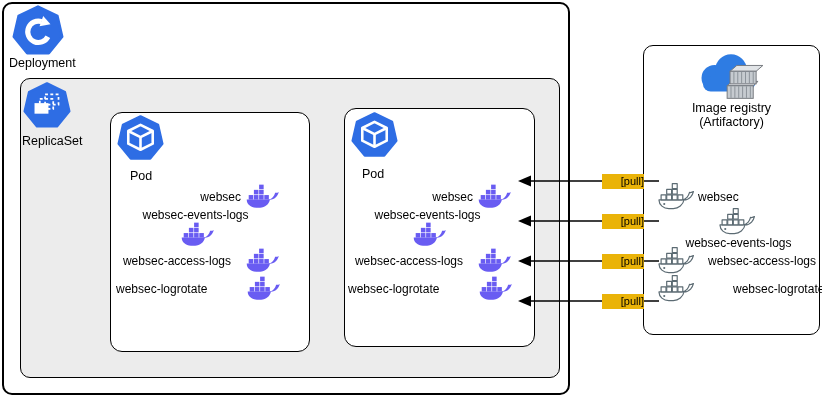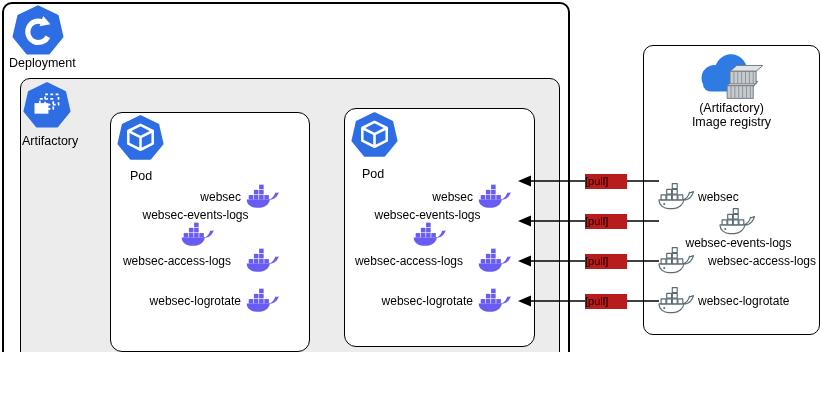--- a/index.html
+++ b/index.html
@@ -1,17 +1,17 @@
 <!DOCTYPE html>
 <html><head>
 <meta charset="utf-8">
 <style>
   * { margin:0; padding:0; box-sizing:border-box; }
   body { background:#fff; font-family:"Liberation Sans", sans-serif; color:#000; }
-  .canvas { position:relative; width:822px; height:352px; background:#fff; overflow:hidden; }
+  .canvas { position:relative; width:822px; height:401px; background:#fff; overflow:hidden; }
 
   
   .node { position:absolute; background:#fff; border:1.7px solid #000; border-radius:10px; }
   .deployment-box { left:2px; top:2px; width:568px; height:393px; border-width:2px; }
   .replicaset-box { left:20px; top:78px; width:540px; height:300px; background:#ECECEC; }
   .pod-box { border-radius:12px; }
   .pod1 { left:110px; top:112px; width:200px; height:240px; }
   .pod2 { left:344px; top:108px; width:191px; height:239px; }
   .registry-box { left:643px; top:45px; width:177px; height:290px; }
 
@@ -27,35 +27,35 @@
   .icn-pod1 { left:117px; top:115px; width:47px; height:47px; }
   .icn-pod2 { left:351px; top:112px; width:47px; height:47px; }
 
   
   .rows { position:absolute; }
   .rows-pod1 { left:116px; top:168px; width:164px; }
   .rows-pod2 { left:348px; top:168px; width:164px; }
   .crow { position:absolute; left:0; width:100%; height:26px; display:flex; align-items:center; }
   .crow .clabel { flex:1; text-align:right; font-size:12px; padding-right:5px; white-space:nowrap; }
   .crow .dwhale { width:34px; height:26px; color:#695CF2; flex:0 0 auto; }
-  .r0 { top:16px; } .r1 { top:40px;flex-direction:column; } .r2 { top:80px;gap:10px; } .r3 { top:120px; }
+  .r0 { top:16px; } .r1 { top:40px;flex-direction:column; } .r2 { top:80px;gap:10px; } .r3 { top:108px;gap:35px; }
 
   
   .registry-icon { position:absolute; left:692px; top:50px; width:78px; height:58px; }
   .registry-title { position:absolute; left:643px; top:101px; width:177px; text-align:center;
                     font-size:12.5px; line-height:14px; }
   .rows-registry { left:658px; top:168px; width:158px; position:absolute; }
   .rrow { position:absolute; left:0; width:100%; height:26px; display:flex; align-items:center; }
   .rrow .gwhale { width:37px; height:28px; color:#5C6B73; flex:0 0 auto; }
   .rrow .rlabel { font-size:12px; margin-left:3px; white-space:nowrap; }
 
   
   .overlay { position:absolute; left:0; top:0; width:822px; height:401px; pointer-events:none; }
-  .pull-label { position:absolute; left:585px; width:42px; height:15px; line-height:15px;
-                text-align:left; font-size:11px; background:#b91c1c; }
+  .pull-label { position:absolute; left:602px; width:42px; height:15px; line-height:15px;
+                text-align:right; font-size:11px; background:#eab308; }
   .pl0 { top:174px; } .pl1 { top:214px; } .pl2 { top:254px; } .pl3 { top:294px; }
 
   .hidden-defs { position:absolute; width:0; height:0; overflow:hidden; }
 </style>
 </head>
 <body>
 
 <svg class="hidden-defs" aria-hidden="true">
   <defs>
     <symbol id="sym-hepta-deployment" viewBox="0 0 100 100">
@@ -132,21 +132,21 @@
   <div class="node deployment-box"></div>
   <svg class="k8s-icon icn-deployment">
       <use href="#sym-hepta-deployment"></use>
     </svg>
   <div class="node-label lbl-deployment">Deployment</div>
 
   <div class="node replicaset-box"></div>
   <svg class="k8s-icon icn-replicaset">
       <use href="#sym-hepta-replicaset"></use>
     </svg>
-  <div class="node-label lbl-replicaset">Artifactory</div>
+  <div class="node-label lbl-replicaset">ReplicaSet</div>
 
   <div class="node pod-box pod1"></div>
   <svg class="k8s-icon icn-pod1">
       <use href="#sym-hepta-pod"></use>
     </svg>
   <div class="node-label lbl-pod1">Pod</div>
   <div class="rows rows-pod1">
     <div class="crow r0">
       <span class="clabel">websec</span>
       <svg class="dwhale">
@@ -203,22 +203,22 @@
           <use href="#sym-docker-solid"></use>
         </svg>
     </div>
   </div>
 
   <div class="node registry-box"></div>
   <svg class="registry-icon">
       <use href="#sym-cloud-registry"></use>
     </svg>
   <div class="registry-title">
+    <div>Image registry</div>
     <div>(Artifactory)</div>
-    <div>Image registry</div>
   </div>
   <div class="rows-registry">
     <div class="rrow r0">
       <svg class="gwhale">
           <use href="#sym-docker-outline"></use>
         </svg>
       <span class="rlabel">websec</span>
     </div>
     <div class="rrow r1">
       <svg class="gwhale">

